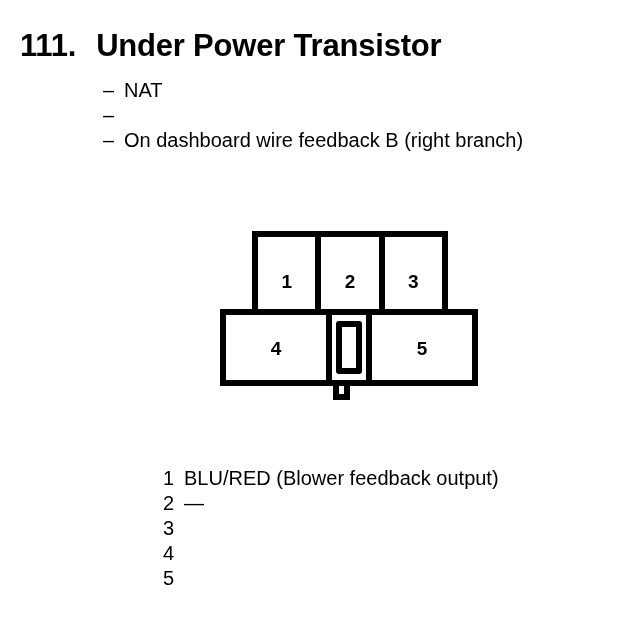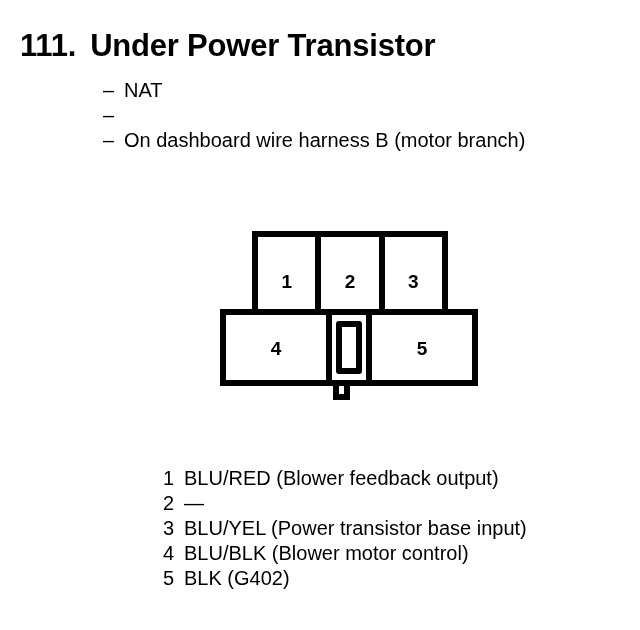--- a/index.html
+++ b/index.html
@@ -22,21 +22,21 @@
     position: absolute;
     left: 20px;
     top: 27px;
     font-size: 31px;
     font-weight: bold;
     line-height: 38px;
     white-space: nowrap;
     letter-spacing: -0.2px;
   }
   .page-title .title-number {
-    margin-right: 14px;
+    margin-right: 20px;
   }
 
   
   .notes-list {
     position: absolute;
     left: 103px;
     top: 78px;
     width: 520px;
   }
   .note-row {
@@ -172,21 +172,21 @@
 <div class="notes-list">
   <div class="note-row">
     <span class="note-dash">–</span>
     <span class="note-text">NAT</span>
   </div>
   <div class="note-row">
     <span class="note-dash">–</span>
   </div>
   <div class="note-row">
     <span class="note-dash">–</span>
-    <span class="note-text">On dashboard wire harness B (motor branch)</span>
+    <span class="note-text">On dashboard wire feedback B (right branch)</span>
   </div>
 </div>
 
 <div class="connector">
 
   <div class="conn-top">
     <div class="cell">
       <span class="pin-num">1</span>
     </div>
     <div class="cell">
@@ -216,23 +216,20 @@
   <div class="legend-row">
     <span class="legend-num">1</span>
     <span class="legend-desc">BLU/RED (Blower feedback output)</span>
   </div>
   <div class="legend-row">
     <span class="legend-num">2</span>
     <span class="legend-desc">—</span>
   </div>
   <div class="legend-row">
     <span class="legend-num">3</span>
-    <span class="legend-desc">BLU/YEL (Power transistor base input)</span>
   </div>
   <div class="legend-row">
     <span class="legend-num">4</span>
-    <span class="legend-desc">BLU/BLK (Blower motor control)</span>
   </div>
   <div class="legend-row">
     <span class="legend-num">5</span>
-    <span class="legend-desc">BLK (G402)</span>
   </div>
 </div>
 
 </body></html>

